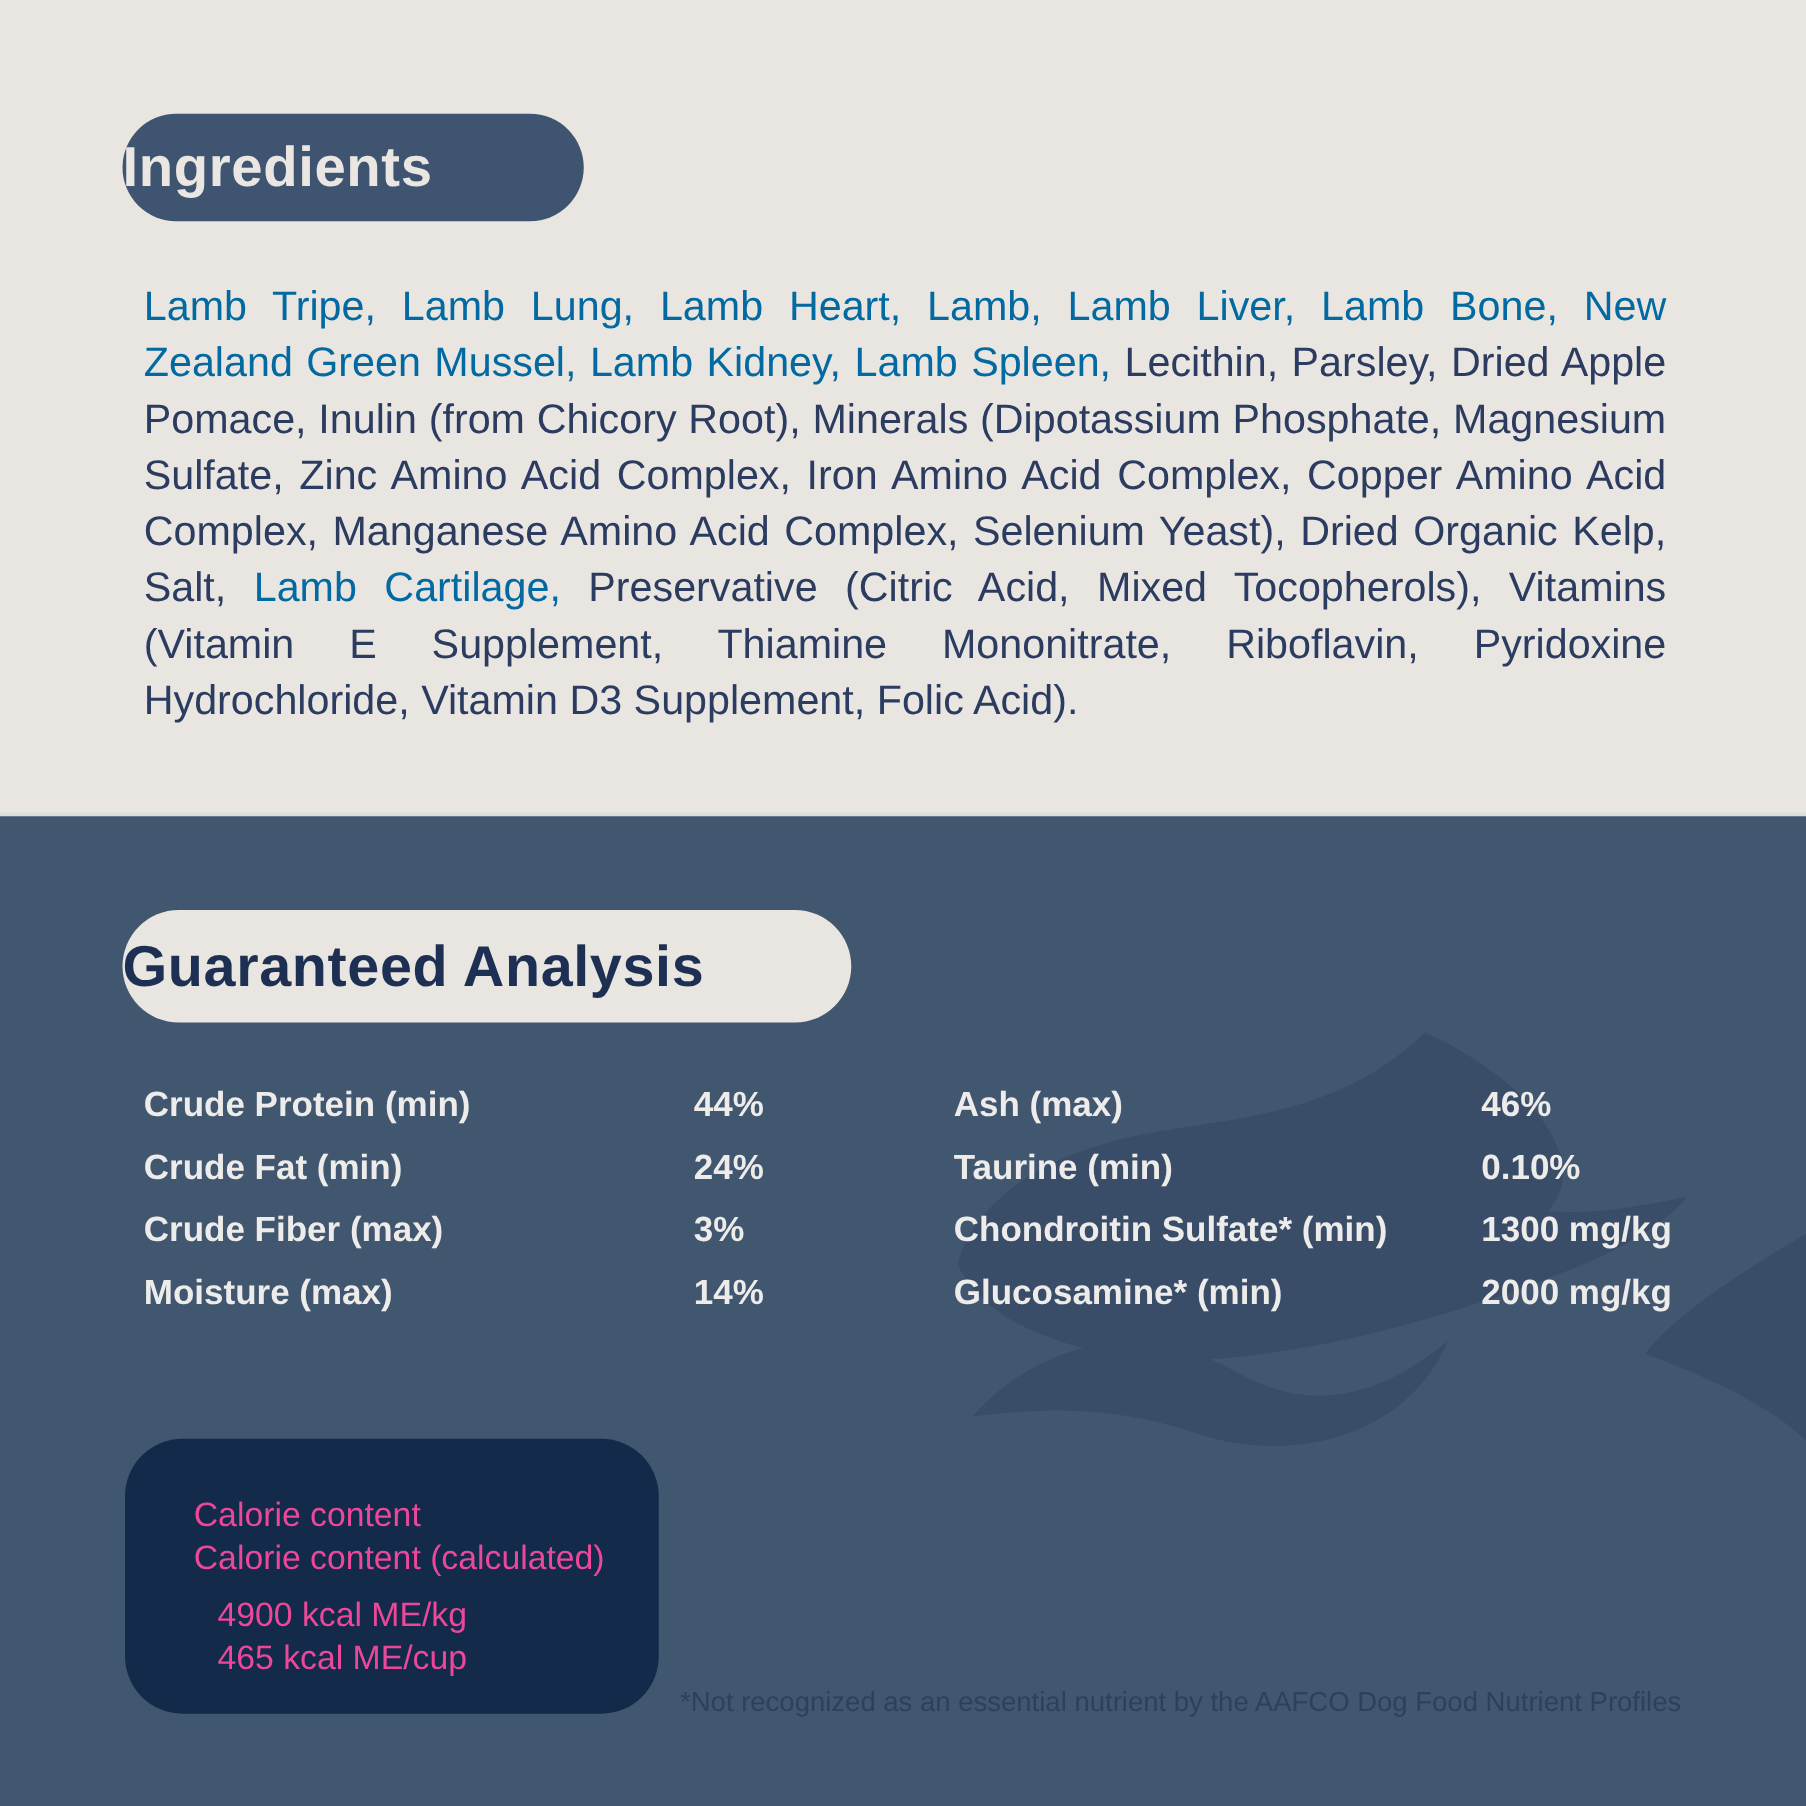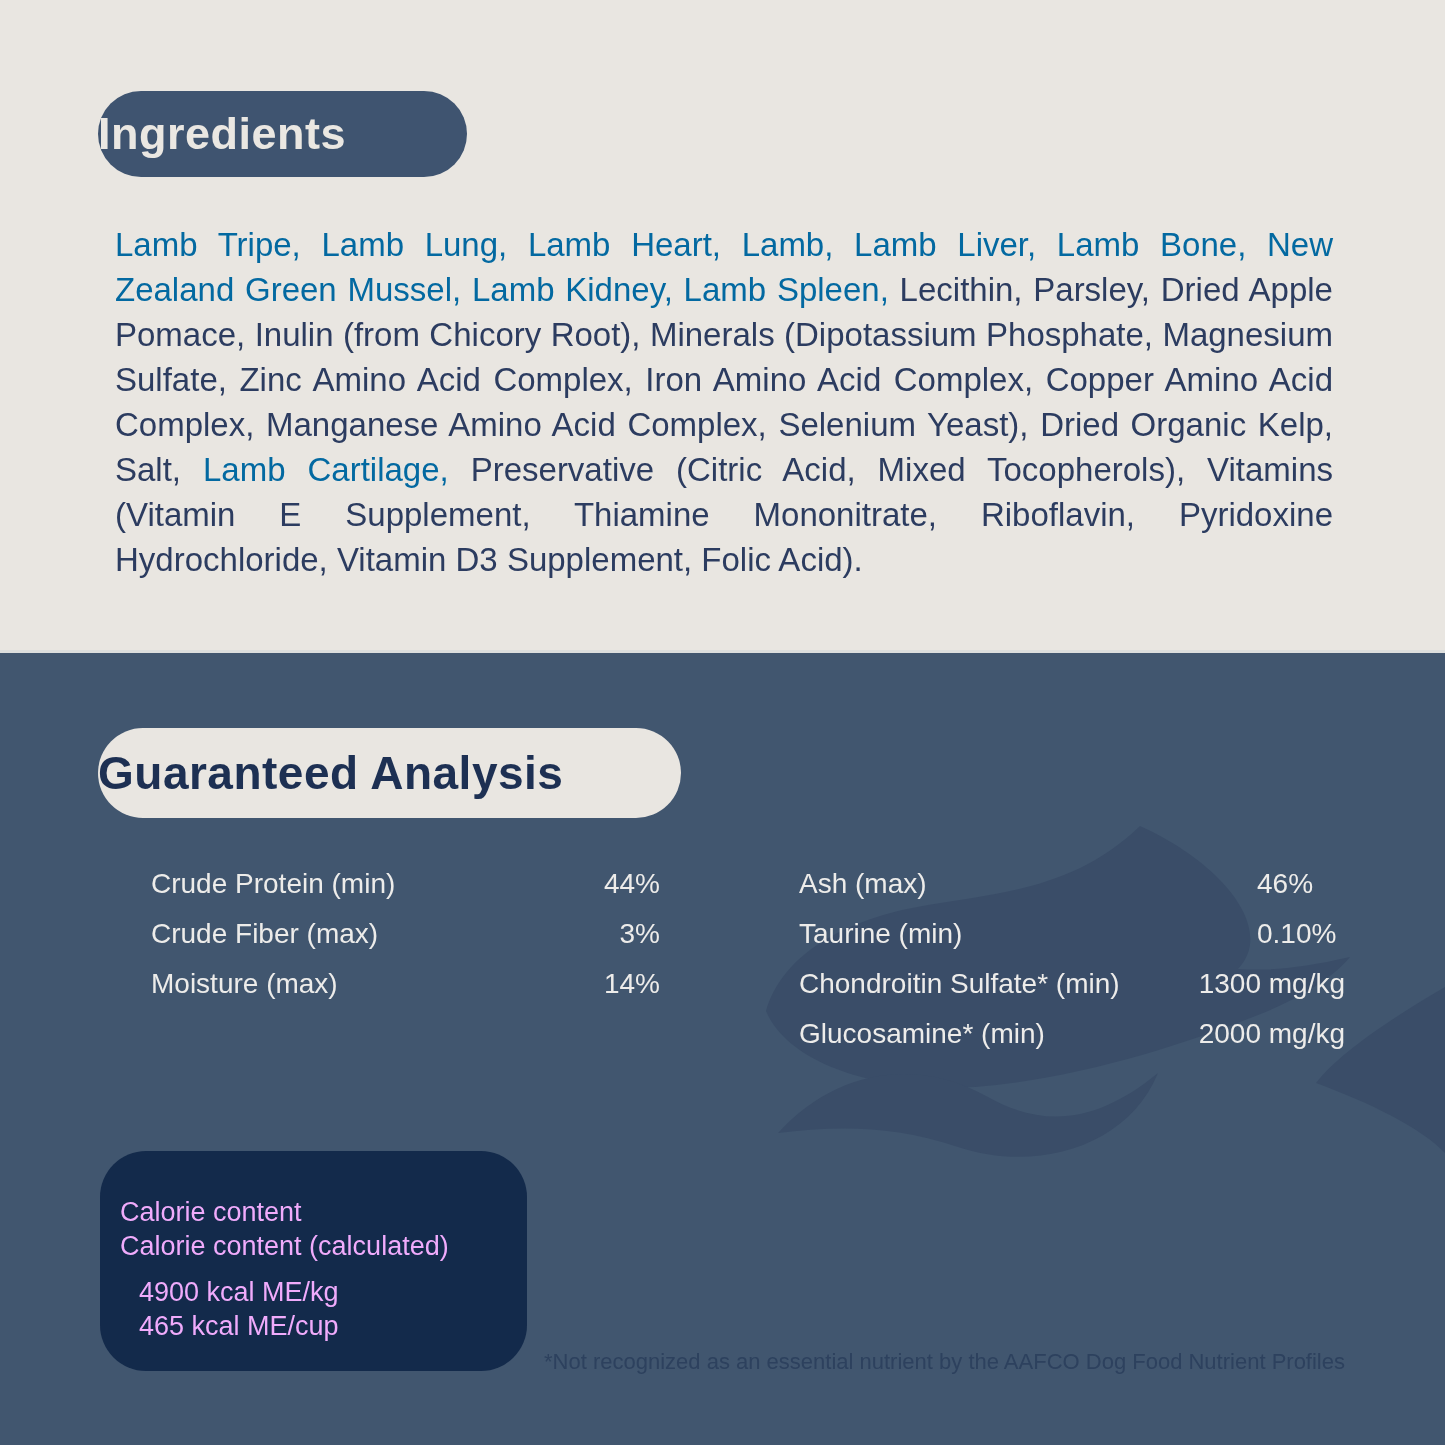--- a/index.html
+++ b/index.html
@@ -38,28 +38,28 @@
     text-align:justify; margin:0;
   }
   .ingredients-text strong { color:#0369a1; font-weight:normal; }
   .swirls { position:absolute; left:730px; top:148px; width:715px; height:420px; }
   .swirls path { fill:#3a4d68; }
   .ga-col { position:absolute; top:206px; }
   .ga-col-left { left:115px; width:545px; }
   .ga-col-right { left:763px; width:582px; }
   .ga-row { display:flex; align-items:center; height:50px; }
   .ga-label, .ga-value {
-    font-size:28px; font-weight:normal; color:#edecea; white-space:nowrap;margin-left:36px;
+    font-size:28px; font-weight:bold; color:#edecea; white-space:nowrap;
   }
   .ga-col-left .ga-label { width:440px; }
   .ga-col-right .ga-label { width:422px; }
   .calorie-box {
     position:absolute; left:100px; top:498px; width:427px; height:220px;
-    background:#132a4b; border-radius:46px; color:#f0abfc;
-    box-sizing:border-box; padding:44px 20px 0 20px;
+    background:#132a4b; border-radius:46px; color:#ec4899;
+    box-sizing:border-box; padding:44px 20px 0 55px;
   }
   .calorie-box p { margin:0; font-size:27px; line-height:34px; }
   .calorie-box .cal-values { margin-top:12px;margin-left:19px; }
   .footnote {
     position:absolute; right:100px; top:696px;
     font-size:22px; color:#2d415e; white-space:nowrap;
   }
 </style>
 </head>
 <body>
@@ -84,20 +84,24 @@
     </svg>
 
     <div class="pill pill-ga">
       <span>Guaranteed Analysis</span>
     </div>
 
     <div class="ga-col ga-col-left">
       <div class="ga-row">
         <span class="ga-label">Crude Protein (min)</span>
         <span class="ga-value">44%</span>
+      </div>
+      <div class="ga-row">
+        <span class="ga-label">Crude Fat (min)</span>
+        <span class="ga-value">24%</span>
       </div>
       <div class="ga-row">
         <span class="ga-label">Crude Fiber (max)</span>
         <span class="ga-value">3%</span>
       </div>
       <div class="ga-row">
         <span class="ga-label">Moisture (max)</span>
         <span class="ga-value">14%</span>
       </div>
     </div>

